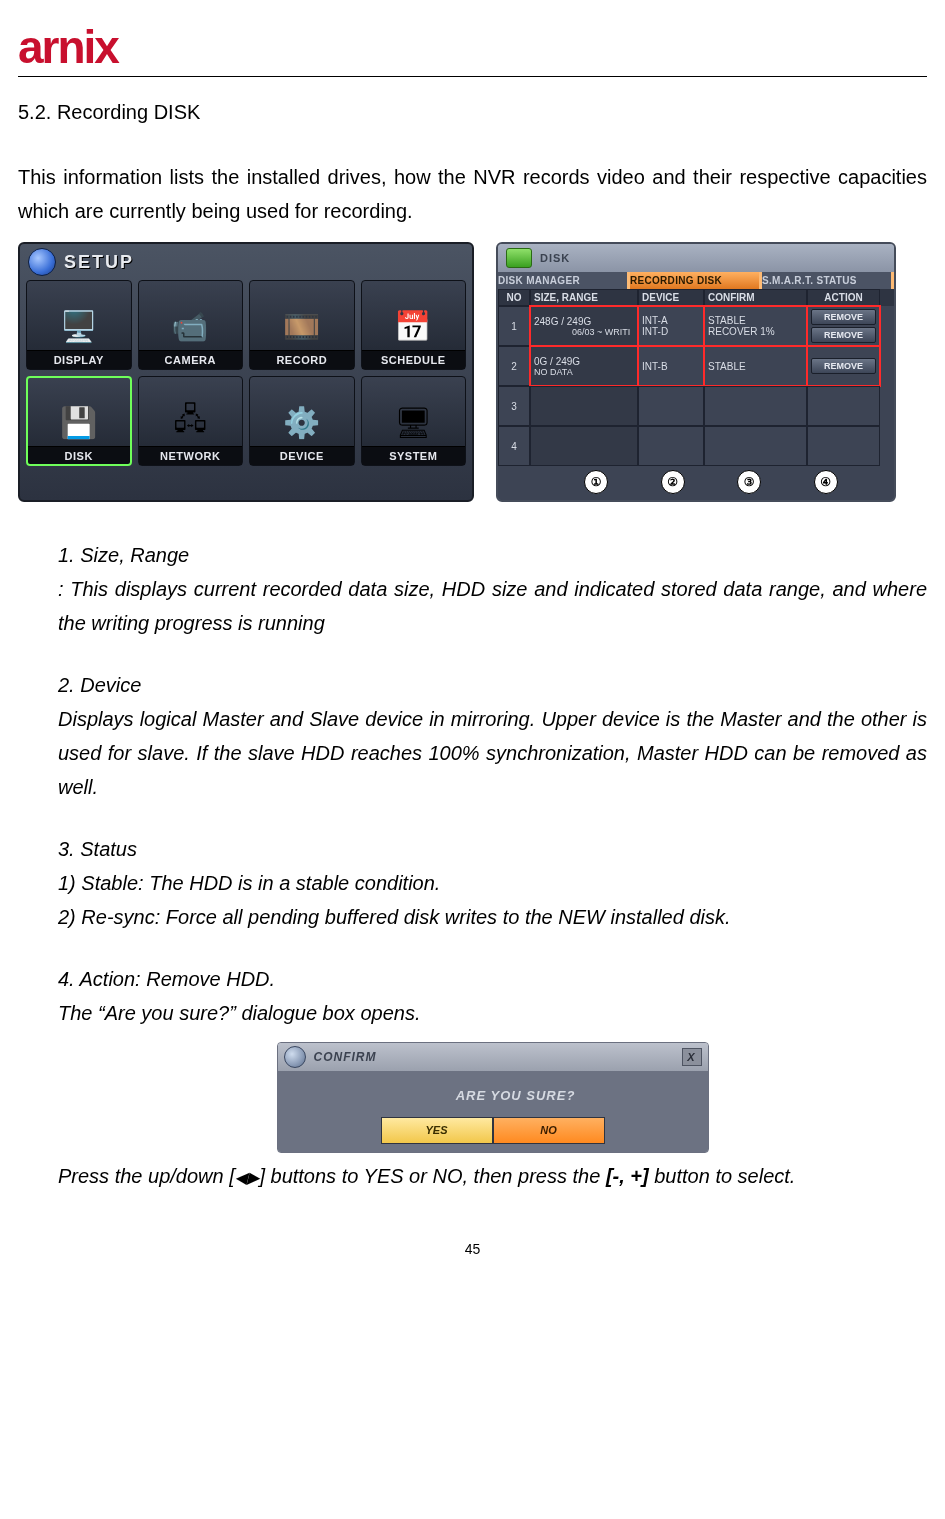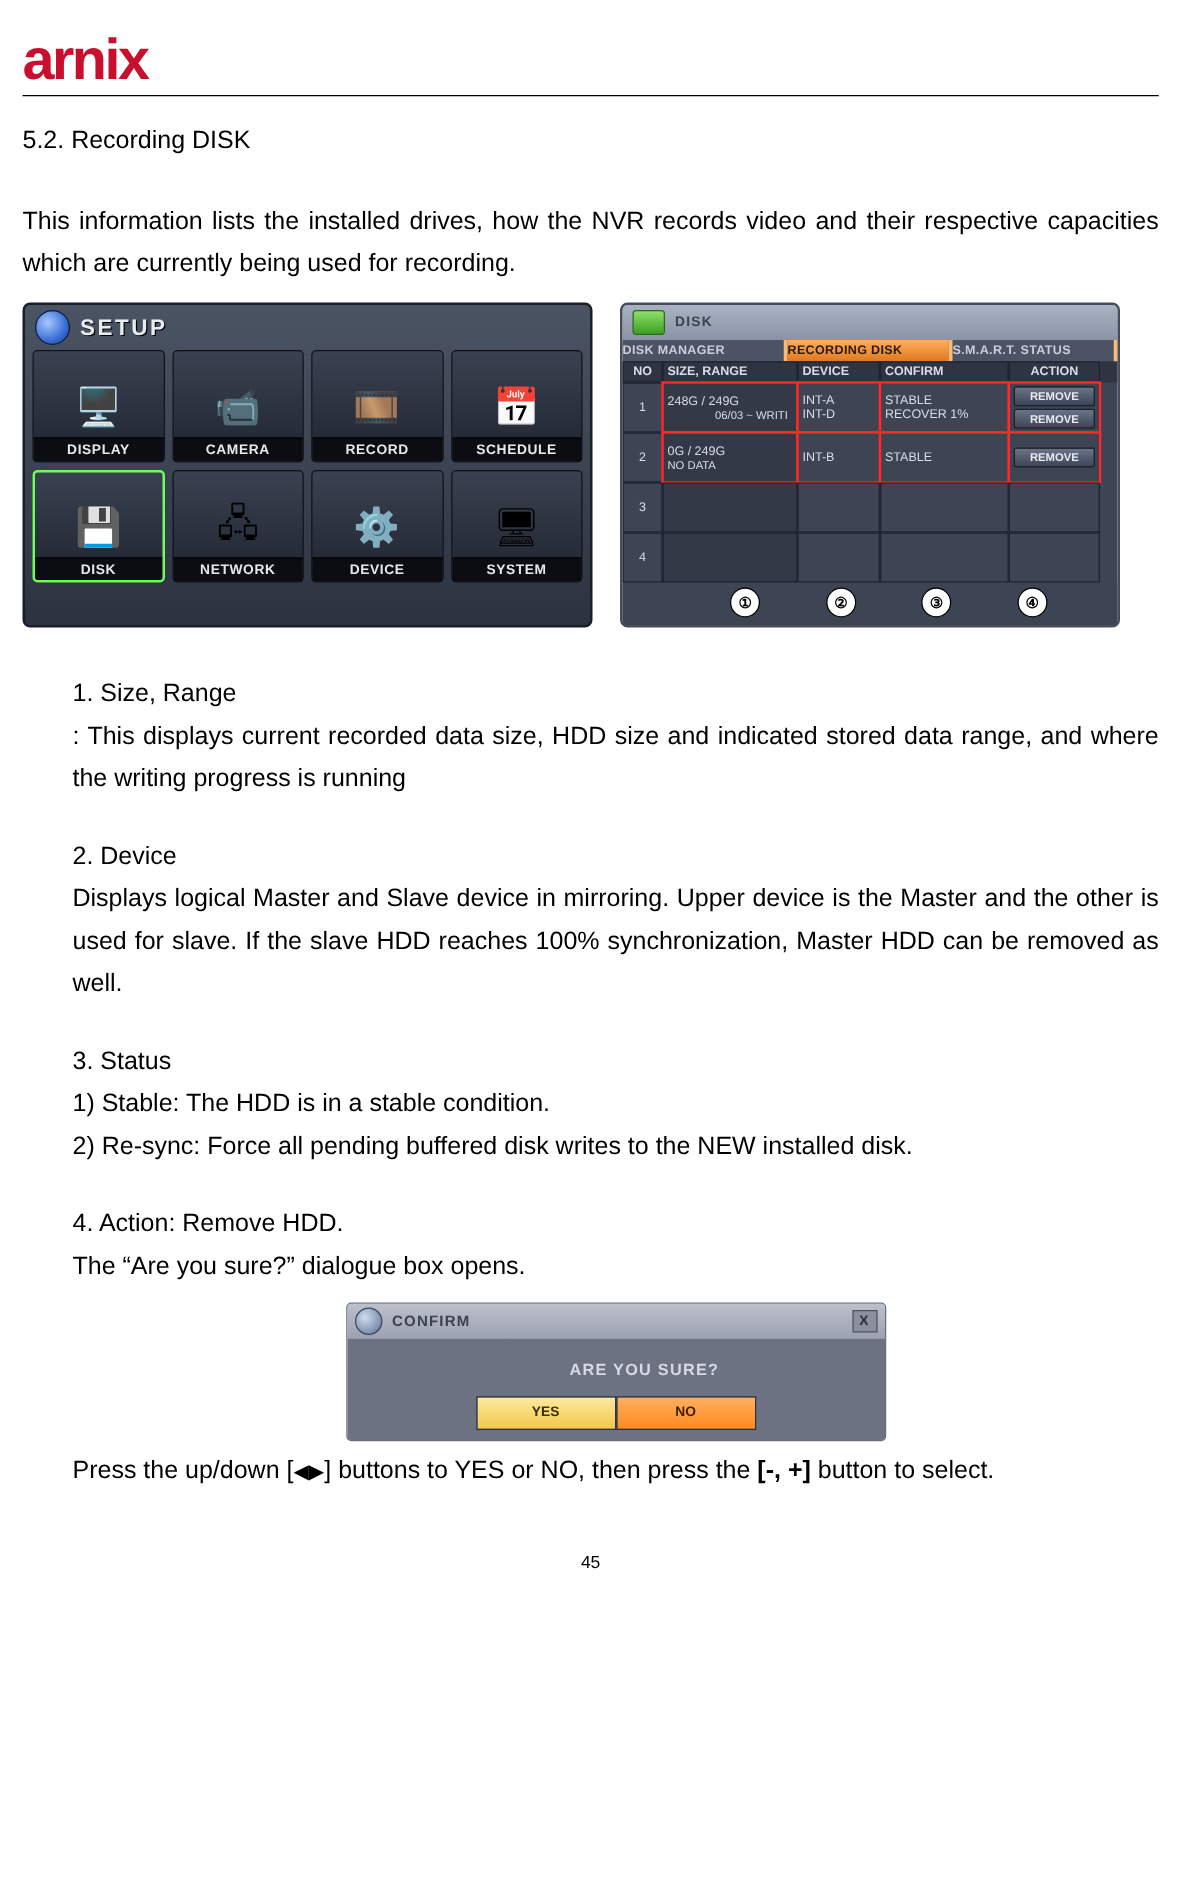--- a/index.html
+++ b/index.html
@@ -187,21 +187,21 @@
     padding:4px 30px 6px 60px;
     background:#3d4454;
   }
   
   .item-list{
     padding-left: 40px;
     font-size:20px;
     line-height:1.7;
   }
   .item-list .num{display:inline;}
-  .item-list .item{margin-bottom:28px;text-align:justify;}
+  .item-list .item{margin-bottom:28px;text-align:justify;font-style:italic;}
   .sub{padding-left:0;}
   
   .confirm-wrap{
     display:flex;justify-content:center;margin:12px 0 6px 0;
   }
   .confirm{
     width:430px;background:linear-gradient(#c9cdd6,#a7abb6);
     border:1px solid #6b7080;border-radius:4px;overflow:hidden;
     font-size:12px;
   }

